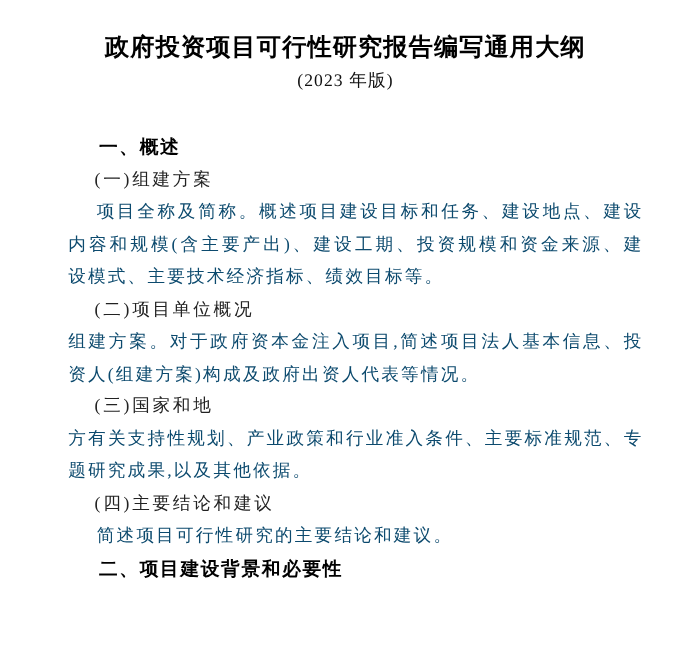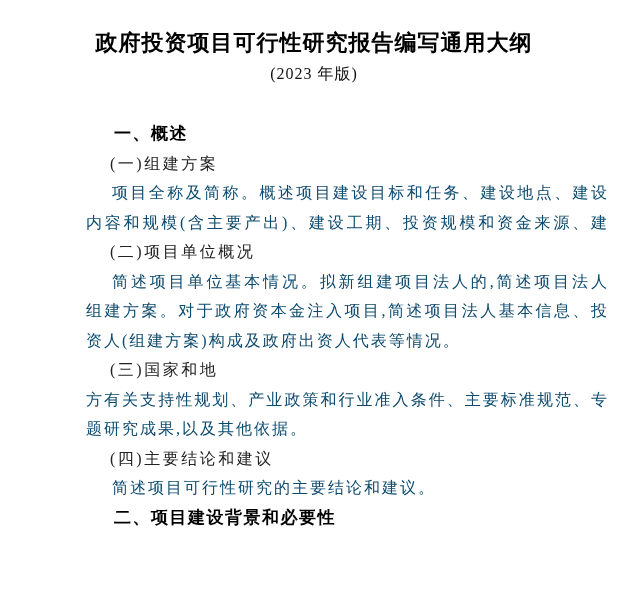--- a/index.html
+++ b/index.html
@@ -42,21 +42,20 @@
     letter-spacing: 1px;
     color: #111111;
     line-height: 24px;
     white-space: nowrap;
   }
   .doc-body {
     position: absolute;
     top: 119px;
     left: 62px;
     width: 523px;
-    margin-left: 24px;
   }
   .ln {
     height: 29.5px;
     line-height: 29.5px;
     font-size: 16px;
     letter-spacing: 2px;
     color: #0c4a6e;
     overflow: hidden;
   }
   
@@ -102,22 +101,22 @@
 
   <div class="doc-title">政府投资项目可行性研究报告编写通用大纲</div>
 
   <div class="doc-subtitle">(2023 年版)</div>
 
   <div class="doc-body">
     <div class="ln h1">一、概述</div>
     <div class="ln sub">(一)组建方案</div>
     <div class="ln first">项目全称及简称。概述项目建设目标和任务、建设地点、建设</div>
     <div class="ln full">内容和规模(含主要产出)、建设工期、投资规模和资金来源、建</div>
+    <div class="ln end">设模式、主要技术经济指标、绩效目标等。</div>
     <div class="ln sub">(二)项目单位概况</div>
-    <div class="ln first">简述项目单位基本情况。拟新组建项目法人的,简述项目法人</div>
     <div class="ln full">组建方案。对于政府资本金注入项目,简述项目法人基本信息、投</div>
     <div class="ln end">资人(组建方案)构成及政府出资人代表等情况。</div>
     <div class="ln sub">(三)国家和地</div>
     <div class="ln full">方有关支持性规划、产业政策和行业准入条件、主要标准规范、专</div>
     <div class="ln end">题研究成果,以及其他依据。</div>
     <div class="ln sub">(四)主要结论和建议</div>
     <div class="ln firstend">简述项目可行性研究的主要结论和建议。</div>
     <div class="ln h1">二、项目建设背景和必要性</div>
   </div>
 

